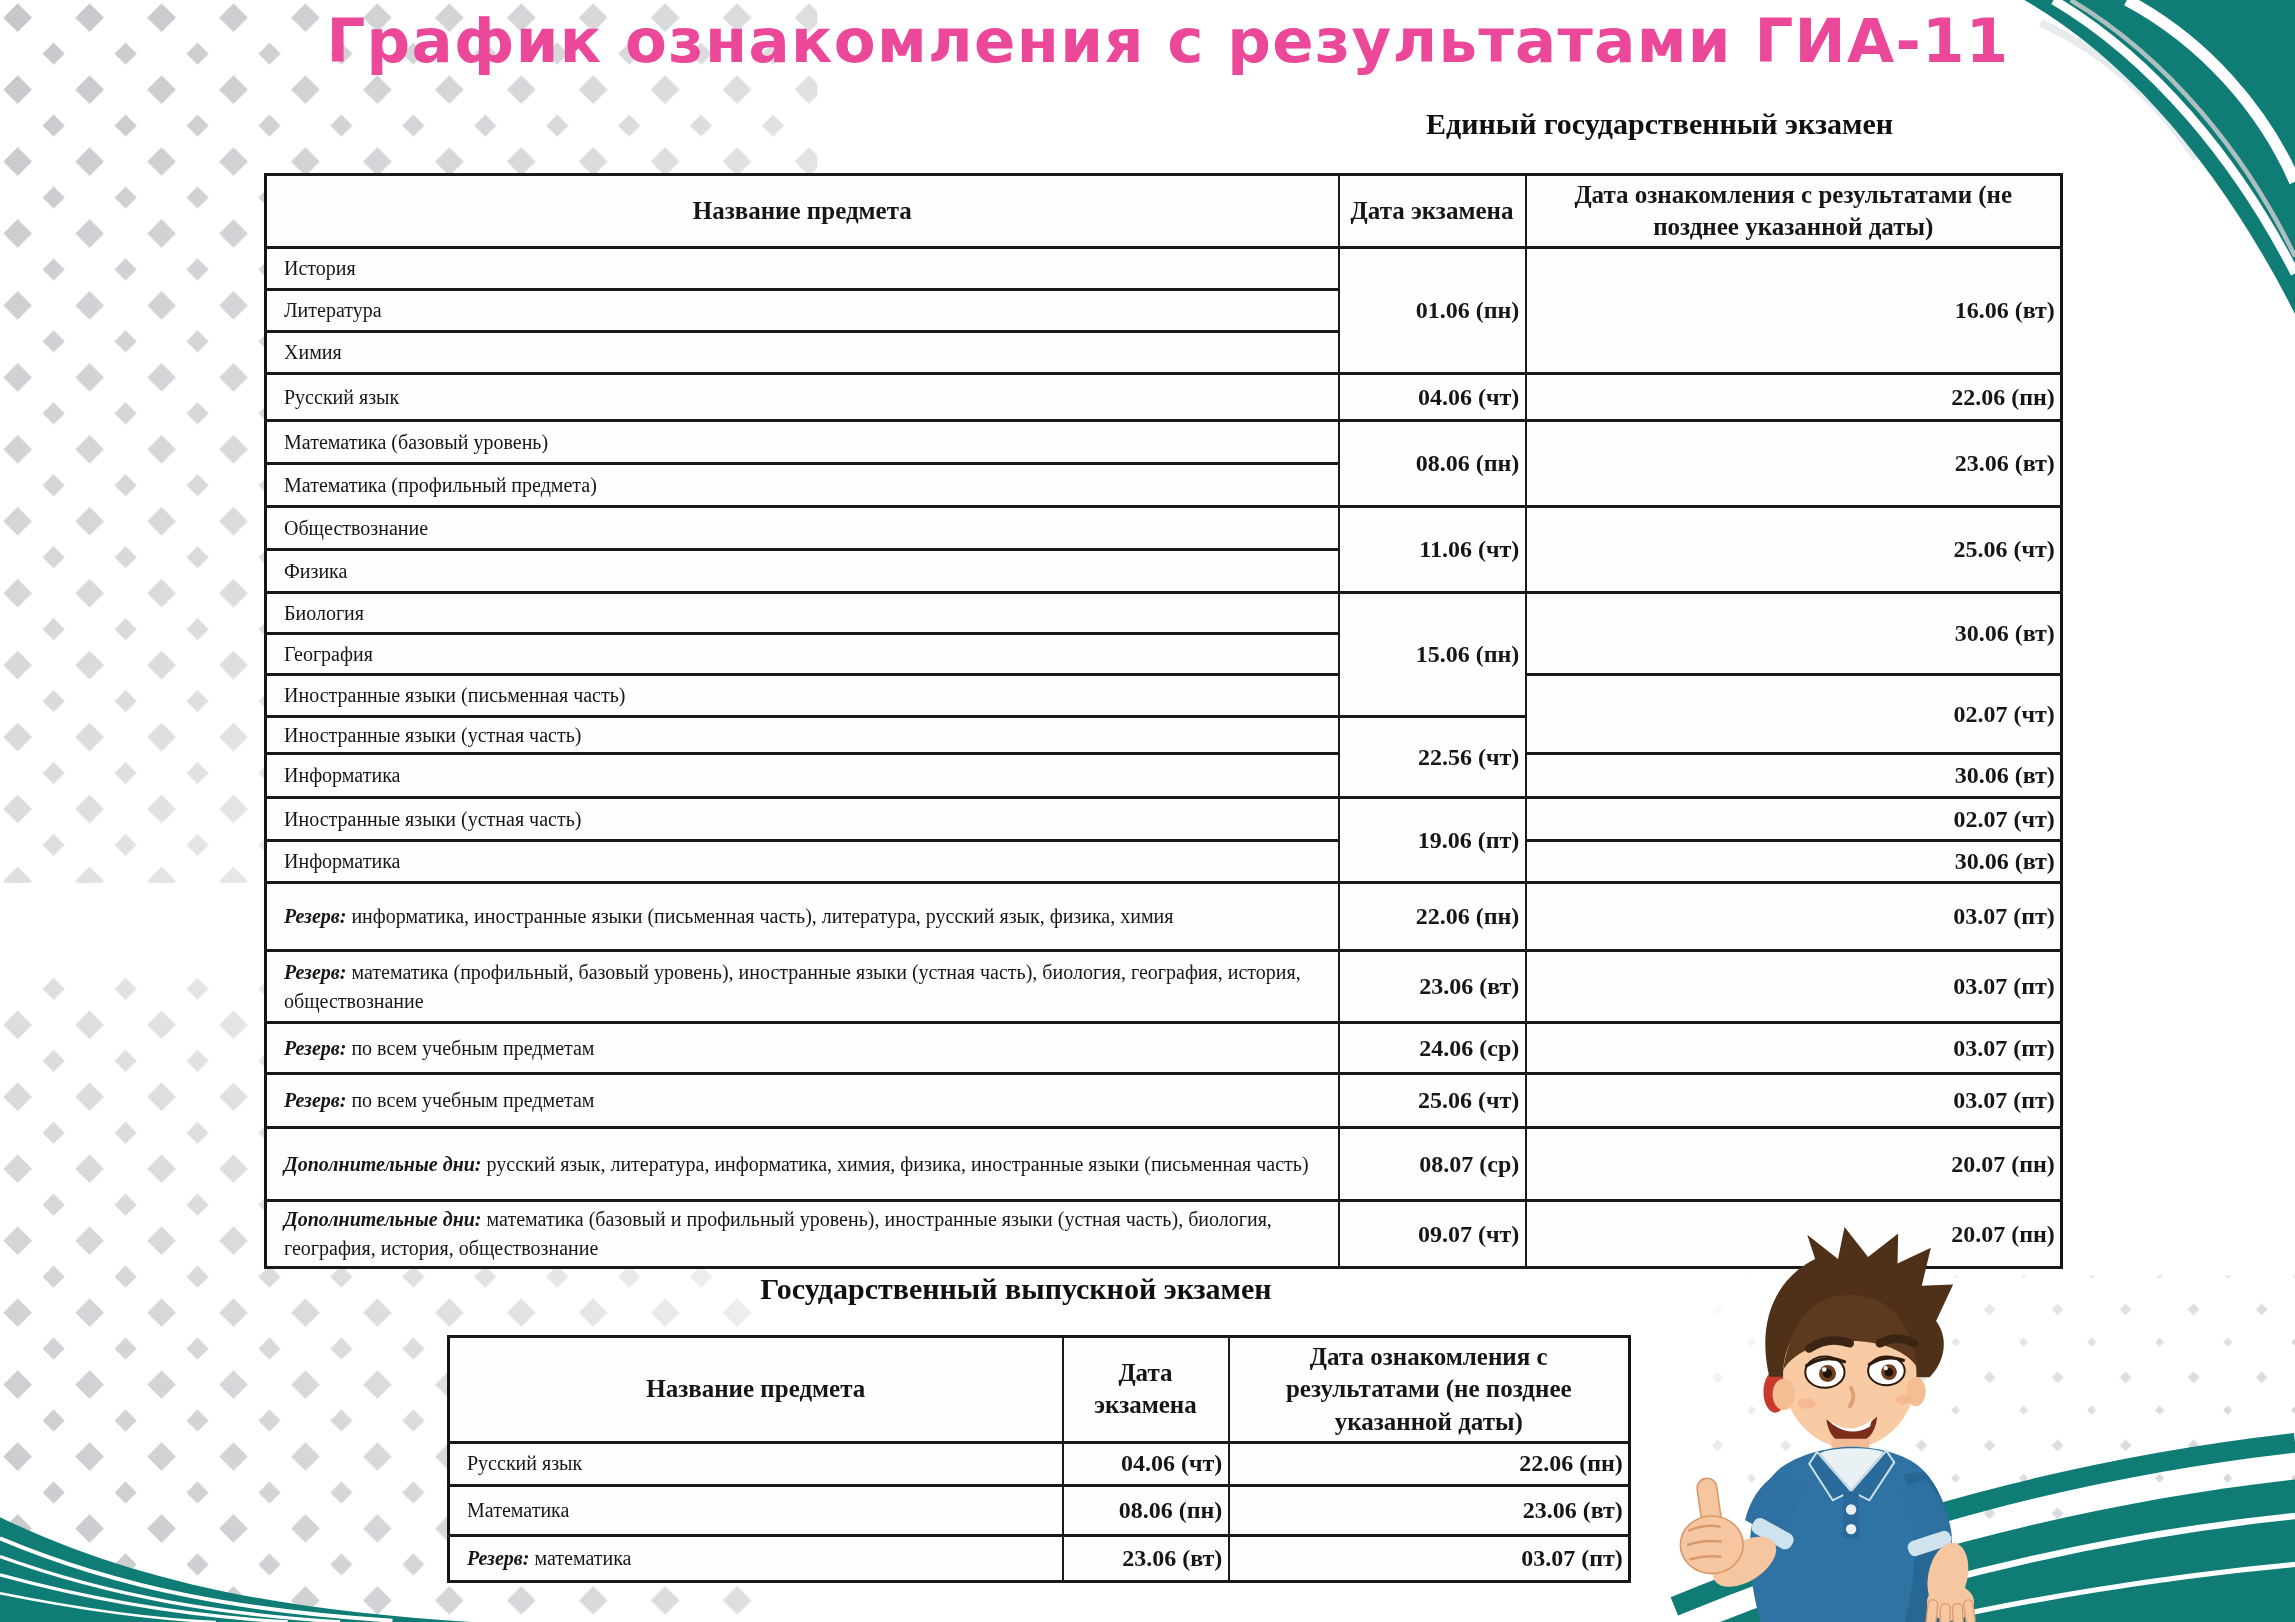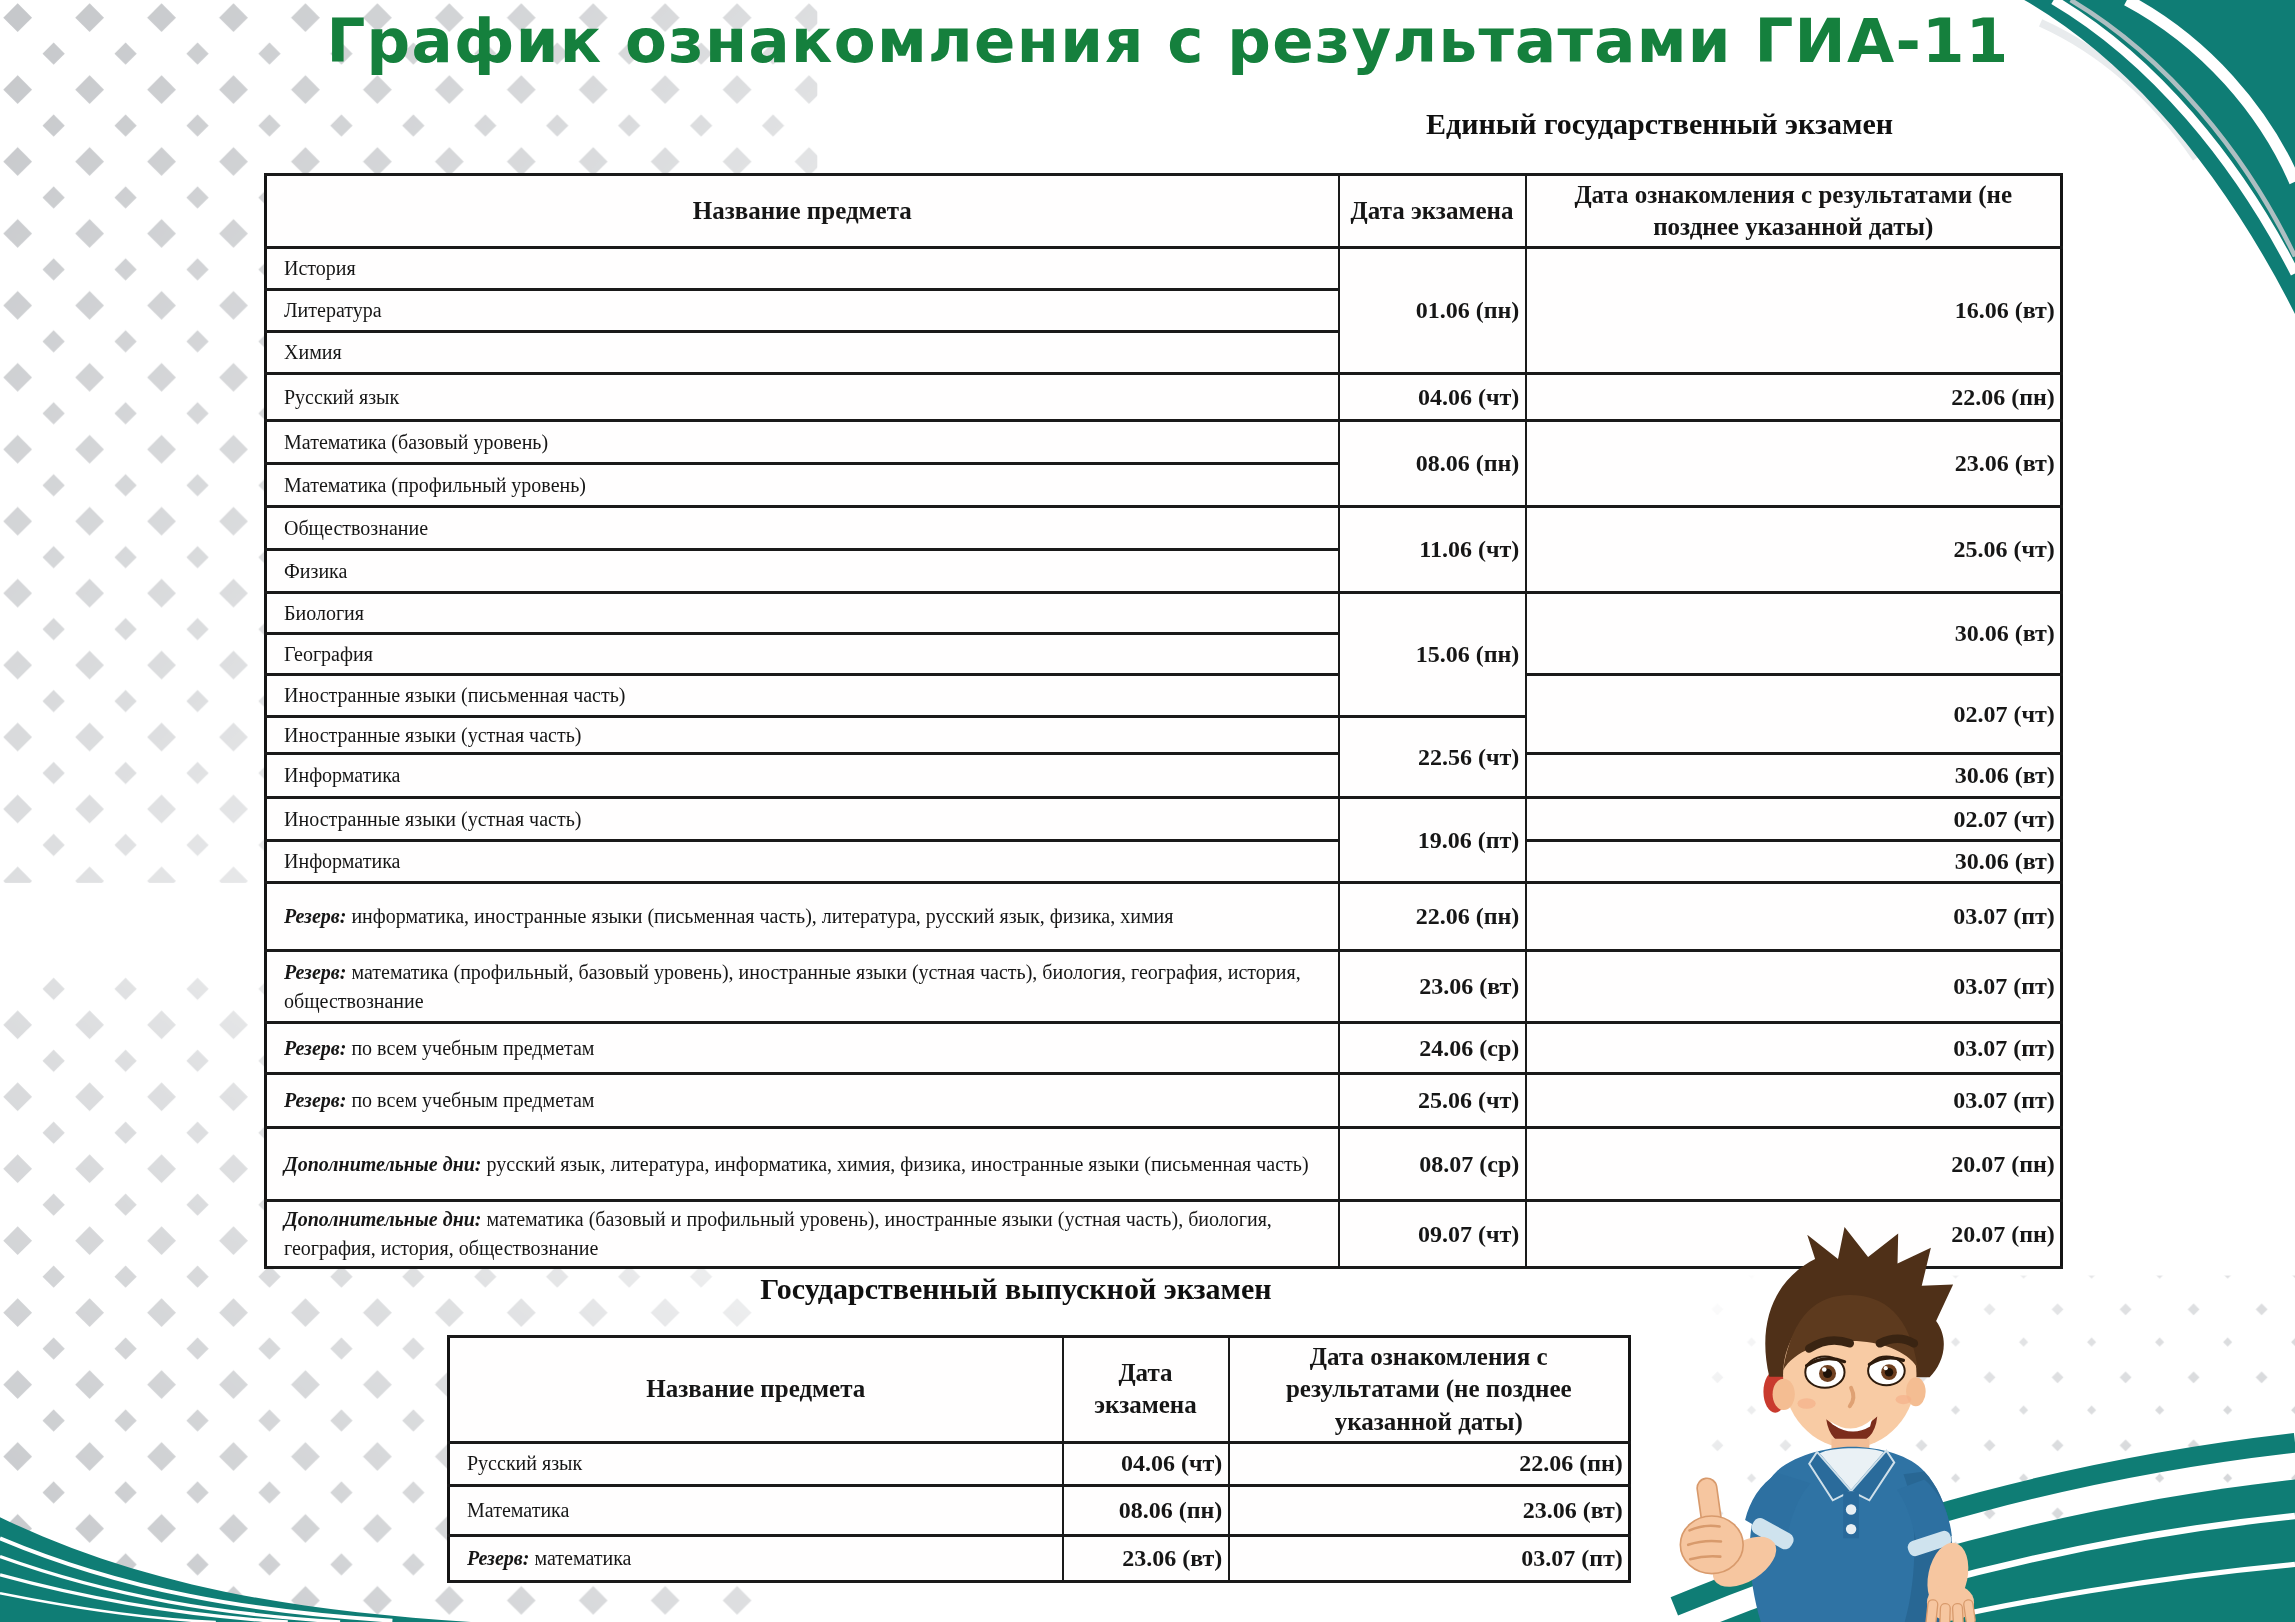--- a/index.html
+++ b/index.html
@@ -6,21 +6,21 @@
   body{
     width:2295px;height:1622px;position:relative;overflow:hidden;
     background:#ffffff;font-family:"Liberation Serif",serif;color:#161616;
   }
   .deco{position:absolute;left:0;top:0;z-index:0;}
   .char{position:absolute;left:1622px;top:1223px;width:432px;height:399px;z-index:3;}
 
   .main-title{
     position:absolute;left:79px;top:9.2px;width:2178px;text-align:center;z-index:2;
     font-family:"DejaVu Sans",sans-serif;font-weight:700;font-size:61px;line-height:1.05;
-    color:#15803d;letter-spacing:1.3px;white-space:nowrap;
+    color:#ec4899;letter-spacing:1.3px;white-space:nowrap;
   }
   .section-title{
     position:absolute;z-index:2;text-align:center;font-weight:bold;font-size:30px;color:#101010;
   }
   .ege-title{left:264px;top:107px;width:1629px;text-align:right;}
   .gve-title{left:447px;top:1272px;width:1138px;}
 
   table{border-collapse:collapse;position:absolute;z-index:2;background:#fffefe;table-layout:fixed;}
   .ege-table{left:264px;top:173px;width:1796px;}
   .gve-table{left:447px;top:1335px;width:1180px;}
@@ -138,21 +138,21 @@
       <td class="t-subject">Русский язык</td>
       <td class="t-date">04.06 (чт)</td>
       <td class="t-result">22.06 (пн)</td>
     </tr>
     <tr style="height:43px">
       <td class="t-subject">Математика (базовый уровень)</td>
       <td class="t-date" rowspan="2">08.06 (пн)</td>
       <td class="t-result" rowspan="2">23.06 (вт)</td>
     </tr>
     <tr style="height:43px">
-      <td class="t-subject">Математика (профильный уровень)</td>
+      <td class="t-subject">Математика (профильный предмета)</td>
     </tr>
     <tr style="height:43px">
       <td class="t-subject">Обществознание</td>
       <td class="t-date" rowspan="2">11.06 (чт)</td>
       <td class="t-result" rowspan="2">25.06 (чт)</td>
     </tr>
     <tr style="height:43px">
       <td class="t-subject">Физика</td>
     </tr>
     <tr style="height:41px">

